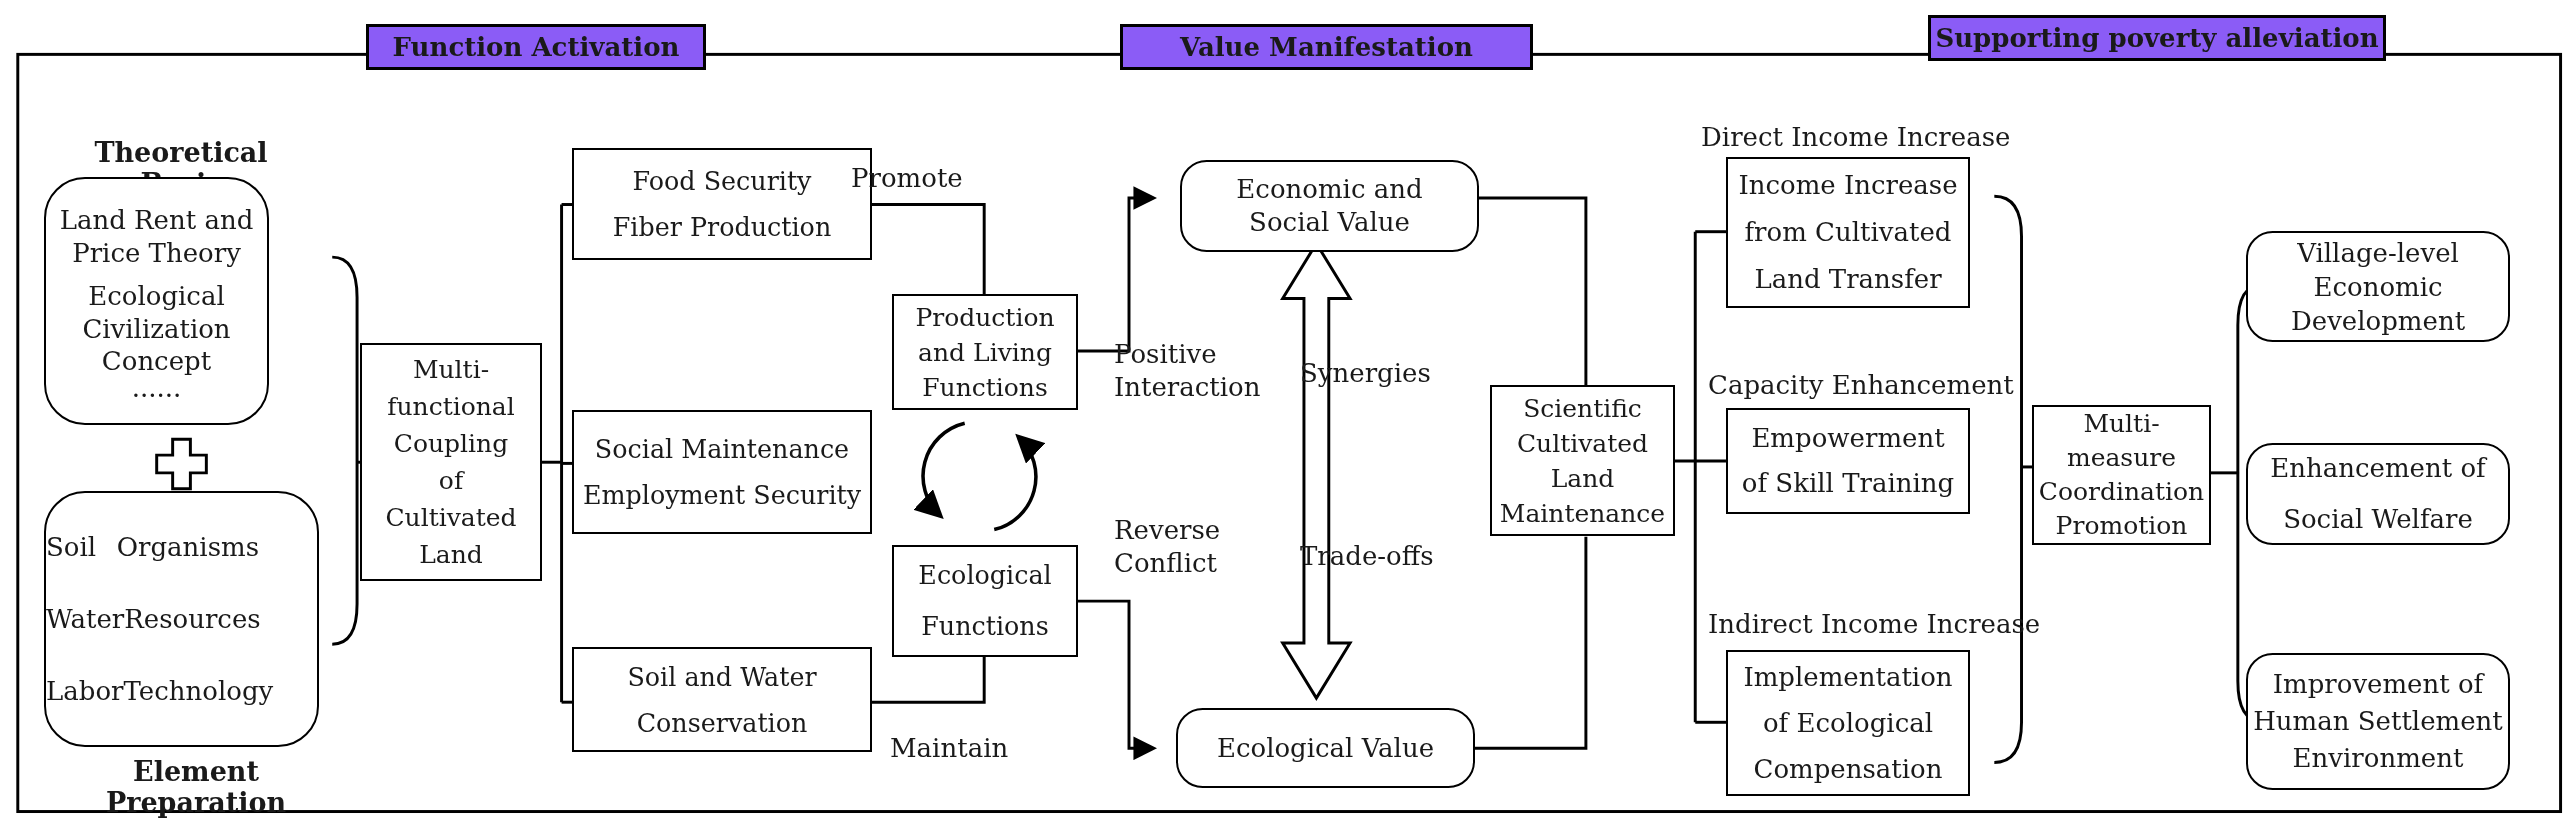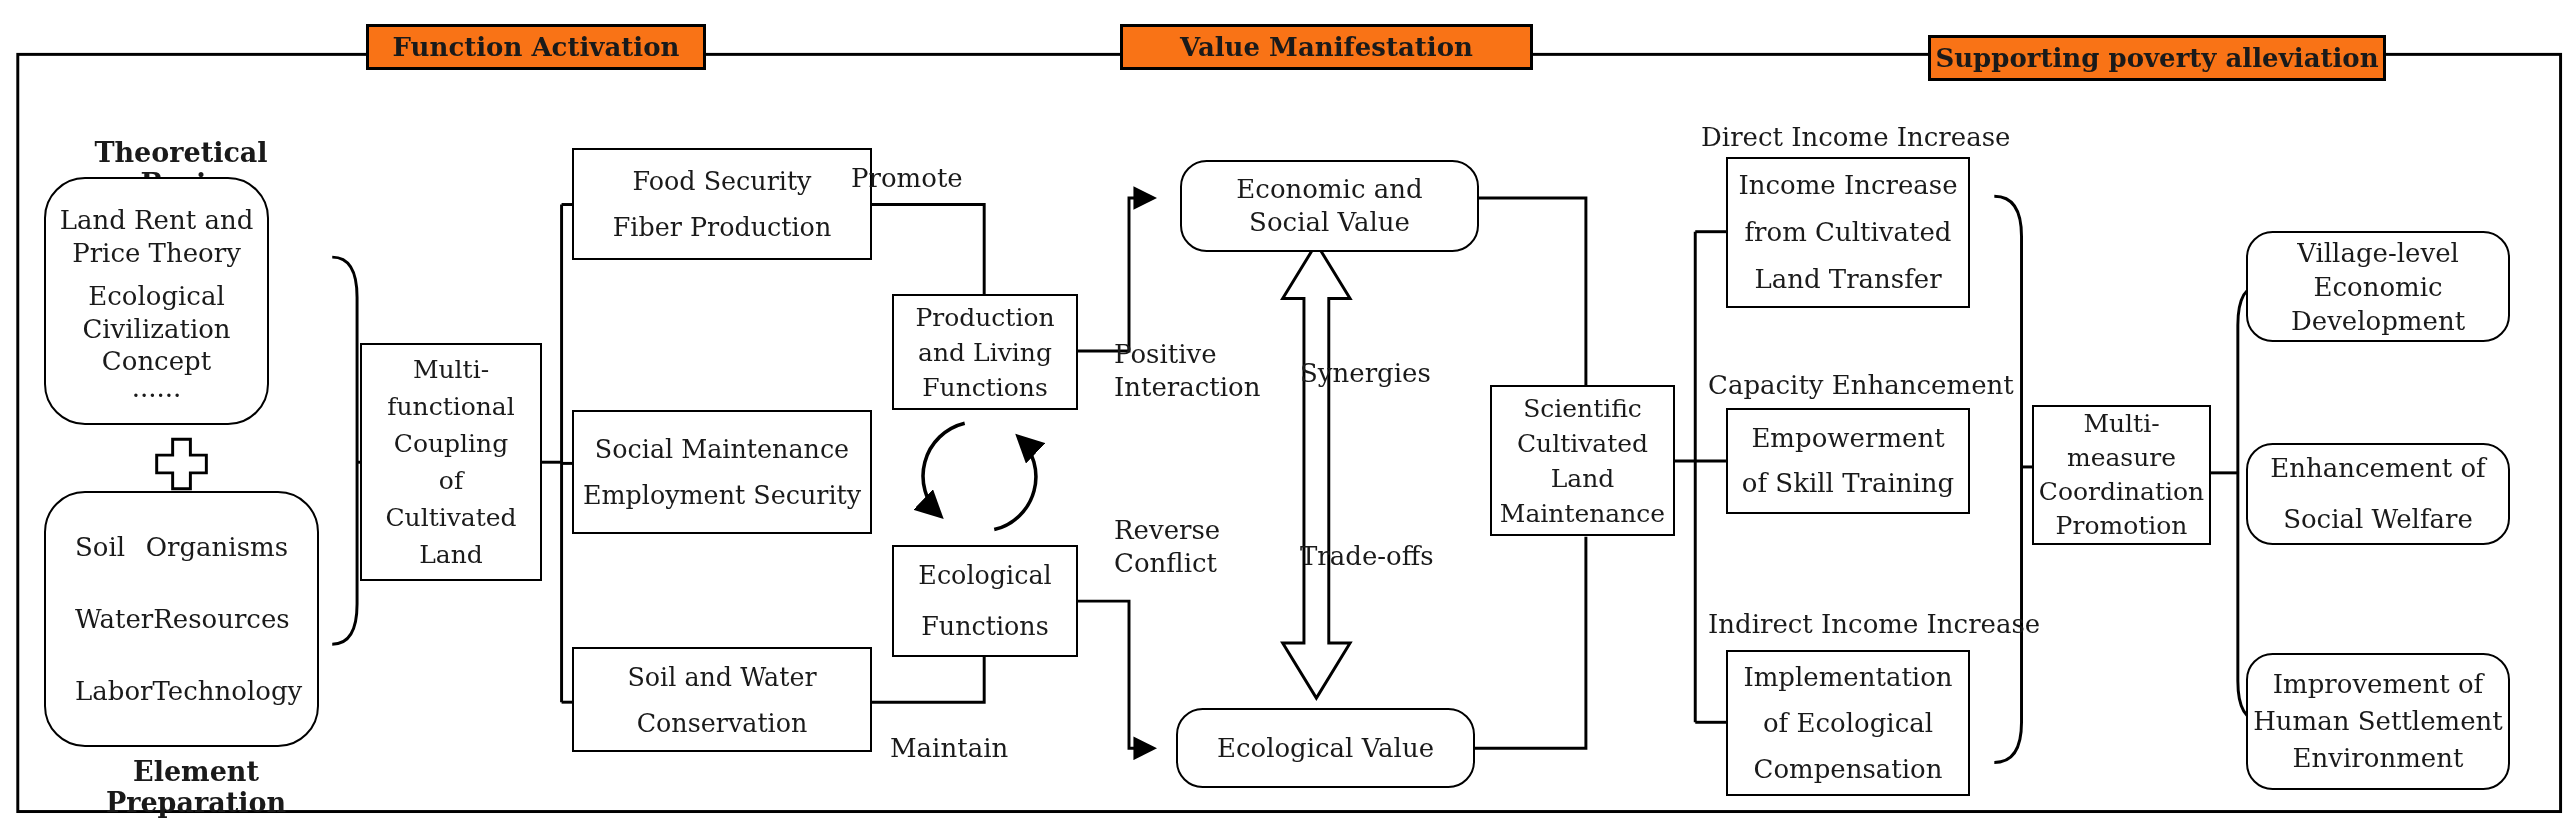--- a/index.html
+++ b/index.html
@@ -3,27 +3,27 @@
 <meta charset="utf-8">
 <style>
   html,body{margin:0;padding:0;background:#ffffff;}
   #stage{
     position:relative; width:2576px; height:834px; background:#ffffff;
     font-family:"DejaVu Serif", "Liberation Serif", serif; color:#1a1a1a; overflow:hidden;
   }
   svg.layer{position:absolute; left:0; top:0; z-index:1;}
   .bx{
     position:absolute; background:#ffffff; border:2.4px solid #000;
-    display:flex; flex-direction:column; align-items:center; justify-content:center;
+    display:flex; flex-direction:column; justify-content:center;
     text-align:center; z-index:2; box-sizing:border-box; font-size:26px; line-height:46px;
   }
   .rbx45{border-radius:26.6px;}
   .rbx70{border-radius:41px;}
   .hdr{
-    position:absolute; background:#f97316; border:3.5px solid #000; z-index:3;
+    position:absolute; background:#8b5cf6; border:3.5px solid #000; z-index:3;
     display:flex; align-items:center; justify-content:center; text-align:center;
     font-weight:bold; font-size:26px; box-sizing:border-box;
   }
   .lbl{position:absolute; z-index:2; font-size:26px; text-align:left; line-height:33px;}
   .lbl.left{text-align:left;}
   .blbl{position:absolute; z-index:2; font-size:27px; font-weight:bold; text-align:center; line-height:31px;}
   .erow{display:flex; justify-content:space-between; width:213px;}
   .gap18{margin-top:10.6px;}
   .dots{line-height:20px;}
 </style>
@@ -79,21 +79,21 @@
 
     <polygon points="292,743 322,743 322,770 349,770 349,800 322,800 322,827 292,827 292,800 265,800 265,770 292,770" fill="#ffffff" stroke="#000" stroke-width="5"></polygon>
   </svg>
 
   <div class="hdr" style="left:366px; top:23.6px; width:340px; height:46px;">
     <span>Function Activation</span>
   </div>
   <div class="hdr" style="left:1120px; top:23.6px; width:413px; height:46px;">
     <span>Value Manifestation</span>
   </div>
-  <div class="hdr" style="left:1928px; top:35px; width:458px; height:46px;">
+  <div class="hdr" style="left:1928px; top:15px; width:458px; height:46px;">
     <span>Supporting poverty alleviation</span>
   </div>
 
   <div class="blbl" style="left:51px; top:137px; width:260px;">Theoretical Basis</div>
 
   <div class="bx rbx70" style="left:44px; top:177px; width:225px; height:248px; font-size:26px; line-height:32.5px;">
     <span>Land Rent and</span>
     <span>Price Theory</span>
     <span class="gap18">Ecological</span>
     <span>Civilization</span>

